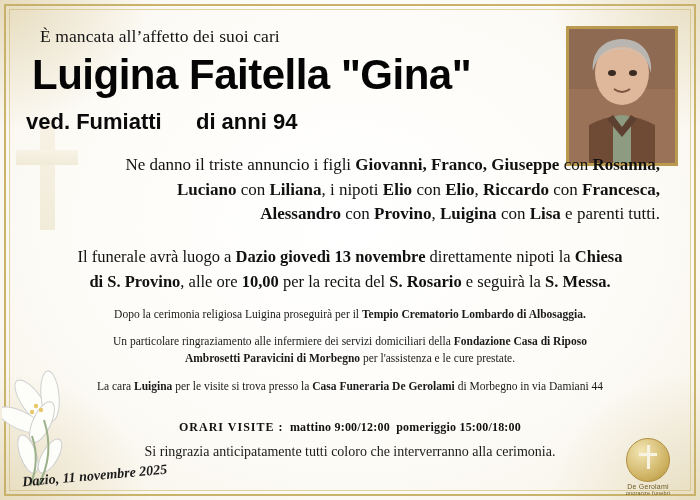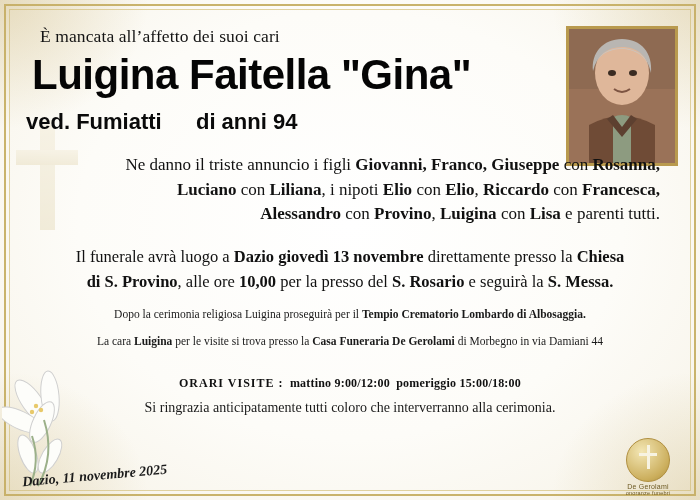--- a/index.html
+++ b/index.html
@@ -291,28 +291,32 @@
       <span>di anni 94</span>
     </div>
 
     <div class="announce">
       <span>Ne danno il triste annuncio i figli </span><b>Giovanni, Franco, Giuseppe</b><span> con </span><b>Rosanna,</b><br>
       <b>Luciano</b><span> con </span><b>Liliana</b><span>, i nipoti </span><b>Elio</b><span> con </span><b>Elio</b><span>, </span><b>Riccardo</b><span> con </span><b>Francesca,</b><br>
       <b>Alessandro</b><span> con </span><b>Provino</b><span>, </span><b>Luigina</b><span> con </span><b>Lisa</b><span> e parenti tutti.</span>
     </div>
 
     <div class="funeral">
-      <span>Il funerale avrà luogo a </span><b>Dazio giovedì 13 novembre</b><span> direttamente presso la </span><b>Chiesa</b><br>
-      <b>di S. Provino</b><span>, alle ore </span><b>10,00</b><span> per la presso del </span><b>S. Rosario</b><span> e seguirà la </span><b>S. Messa.</b>
+      <span>Il funerale avrà luogo a </span><b>Dazio giovedì 13 novembre</b><span> direttamente nipoti la </span><b>Chiesa</b><br>
+      <b>di S. Provino</b><span>, alle ore </span><b>10,00</b><span> per la recita del </span><b>S. Rosario</b><span> e seguirà la </span><b>S. Messa.</b>
     </div>
 
     <div class="small">
       <span>Dopo la cerimonia religiosa Luigina proseguirà per il </span><b>Tempio Crematorio Lombardo di Albosaggia.</b>
     </div>
 
+    <div class="small">
+      <span>Un particolare ringraziamento alle infermiere dei servizi domiciliari della </span><b>Fondazione Casa di Riposo</b><br>
+      <b>Ambrosetti Paravicini di Morbegno</b><span> per l'assistenza e le cure prestate.</span>
+    </div>
 
     <div class="small">
       <span>La cara </span><b>Luigina</b><span> per le visite si trova presso la </span><b>Casa Funeraria De Gerolami</b><span> di Morbegno in via Damiani 44</span>
     </div>
 
     <div class="hours">
       <span class="lbl">ORARI VISITE :</span>
       &nbsp;<span>mattino 9:00/12:00</span>
       &nbsp;<span>pomeriggio 15:00/18:00</span>
     </div>

